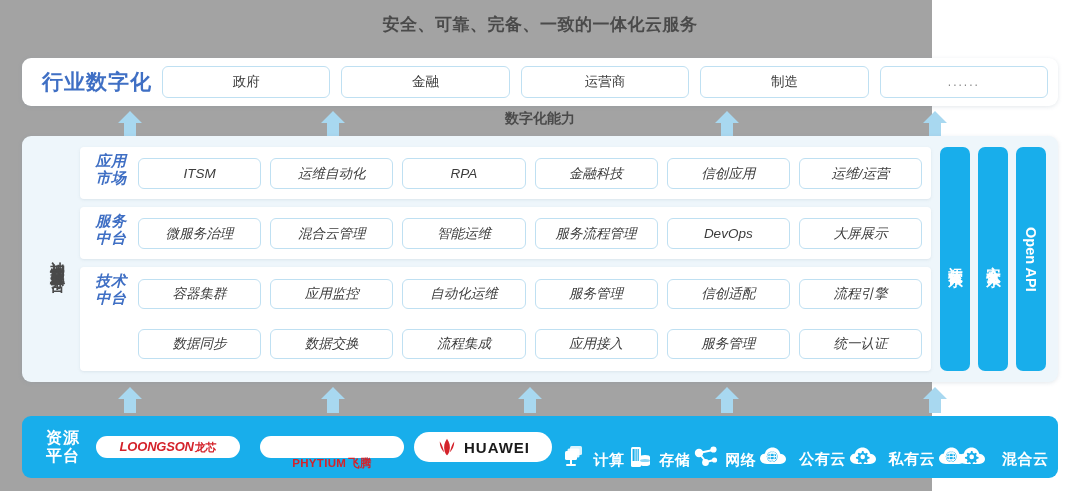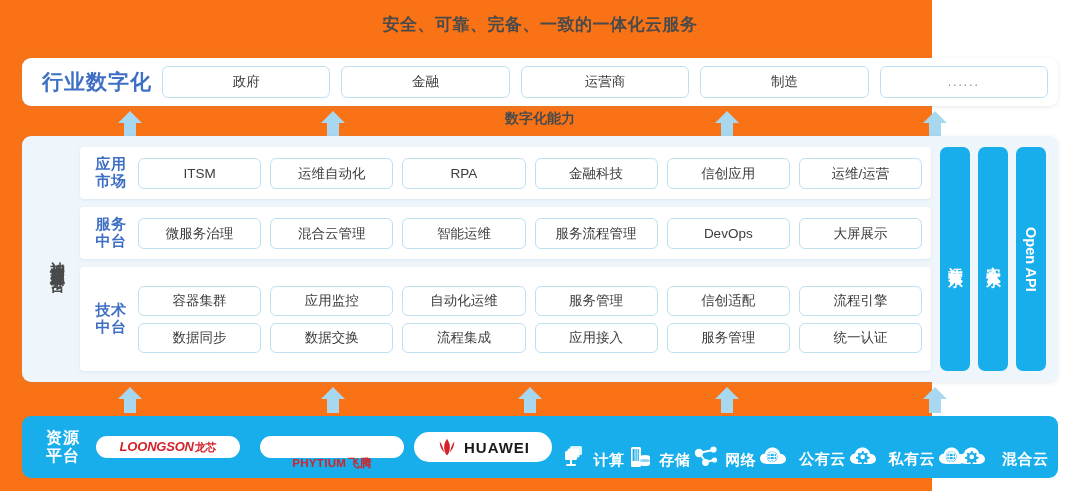--- a/index.html
+++ b/index.html
@@ -2,21 +2,21 @@
 <html><head>
 <meta charset="utf-8">
 <style>
   * { box-sizing: border-box; margin: 0; padding: 0; }
   html, body {
     width: 1080px; height: 491px;
     background: #ffffff;
     font-family: "Liberation Sans", "DejaVu Sans", sans-serif;
     overflow: hidden;
   }
-  .page { position: relative; width: 932px; height: 491px; background: #f97316; }
+  .page { position: relative; width: 932px; height: 491px; background: #a3a3a3; }
 
   
   .title {
     position: absolute; left: 0; top: 13px; width: 1080px;
     text-align: center;
     font-size: 17px; font-weight: bold; color: #4a4a4a;
     letter-spacing: 0.5px;
   }
 
   
@@ -82,22 +82,23 @@
   .platform-body {
     flex: 1; display: flex; gap: 9px; min-width: 0;
   }
   .platform-stack {
     flex: 1; display: flex; flex-direction: column; gap: 8px; min-width: 0;
   }
   .strip {
     background: #ffffff;
     border-radius: 4px;
     box-shadow: 0 1px 3px rgba(120,140,160,0.16);
-    display: flex; align-items: center;
+    display: flex; 
     padding: 6px 9px 6px 4px;
+    font-style: italic;
   }
   .strip.app  { height: 52px; }
   .strip.svc  { height: 52px; }
   .strip.tech { flex: 1; }
 
   .strip-label {
     flex: none; width: 54px; text-align: center;
     font-size: 15px; font-weight: bold; color: #3f6fc4;
     line-height: 1.12;
     letter-spacing: 0.5px;

